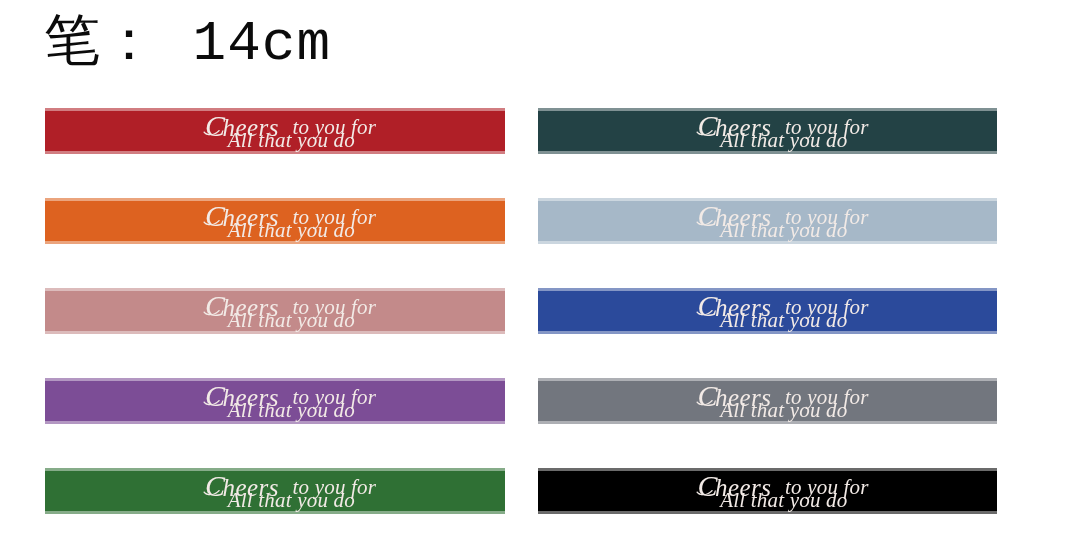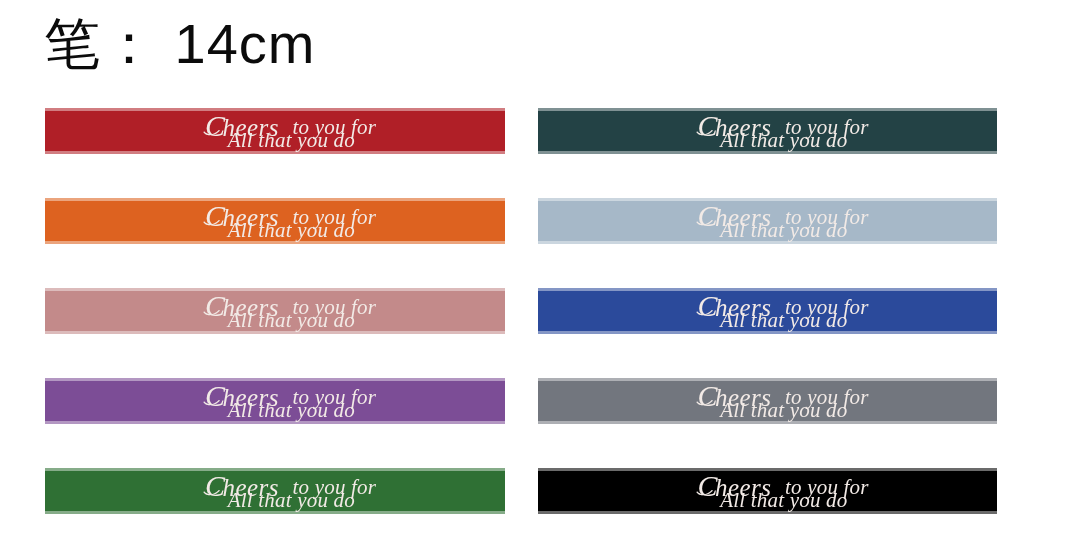--- a/index.html
+++ b/index.html
@@ -20,21 +20,21 @@
     width: 1067px;
     height: 550px;
     background: #ffffff;
   }
 
   
   .title {
     position: absolute;
     left: 44px;
     top: 8px;
-    font-family: Liberation Sans, sans-serif;
+    font-family: Liberation Mono, monospace;
     font-size: 56px;
     line-height: 72px;
     color: #0b0b0b;
     letter-spacing: 1px;
     white-space: pre;
   }
 
   
   .ribbon-grid {
     position: absolute;

